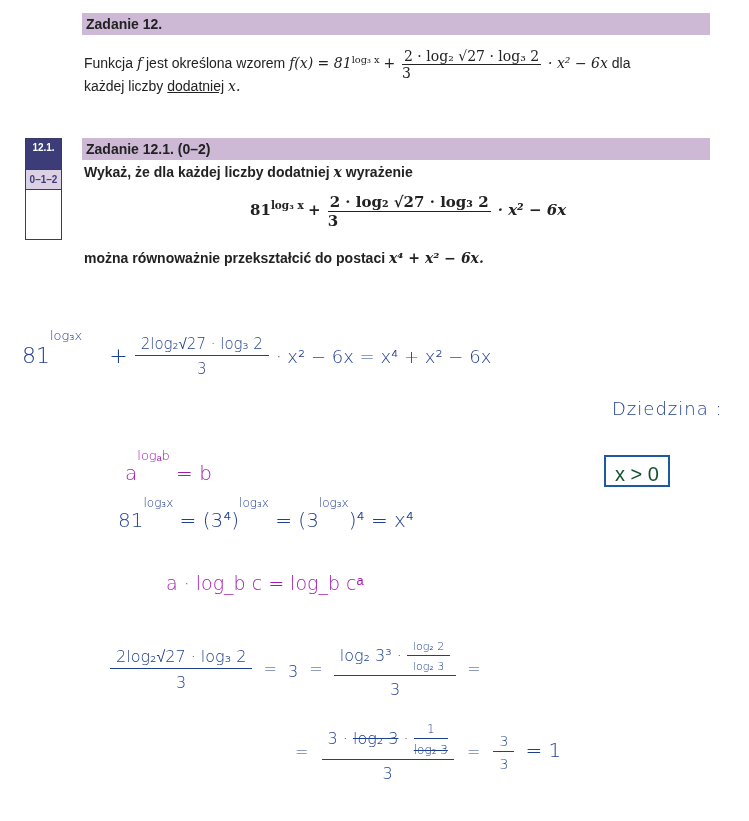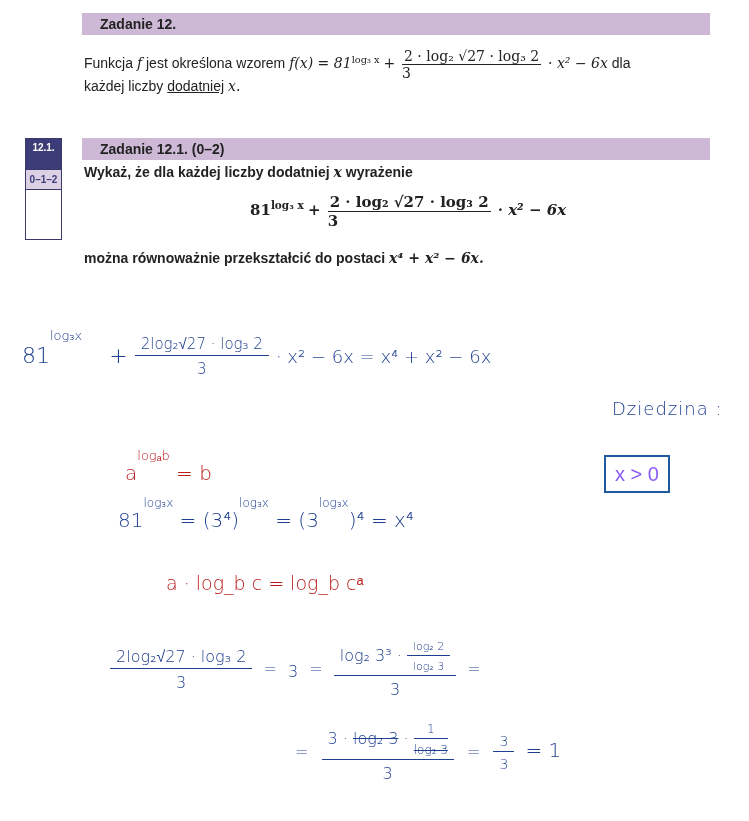--- a/index.html
+++ b/index.html
@@ -2,40 +2,40 @@
 <html><head>
 <meta charset="utf-8">
 <style>
   * { box-sizing: border-box; margin: 0; padding: 0; }
   body {
     width: 749px; height: 821px; background: #ffffff; position: relative; overflow: hidden;
     font-family: "Liberation Sans", sans-serif; color: #1a1a1a;
   }
   .bar {
     position: absolute; left: 82px; width: 628px; height: 22px;
-    background: #cdb9d6; font-weight: bold; font-size: 14px; padding: 3px 18px; color: #222;
+    background: #cdb9d6; font-weight: bold; font-size: 14px; padding: 3px 4px; color: #222;
   }
   .txt { position: absolute; font-size: 14px; color: #222; white-space: nowrap; }
   .math { font-family: "DejaVu Serif", serif; font-style: italic; }
   .mroman { font-family: "DejaVu Serif", serif; }
   .frac { display: inline-block; vertical-align: middle; text-align: left; margin: 0 3px; }
   .frac .num { display: block; border-bottom: 1px solid #222; padding: 0 2px; }
   .frac .den { display: block; }
   sup { font-size: 0.7em; }
   .scorebox { position: absolute; left: 25px; width: 37px; border: 1px solid #3a3a6a; }
   .score-id { height: 30px; background: #3c3c78; color: #fff; font-size: 10px; font-weight: bold; text-align: center; line-height: 18px; }
   .score-pts { height: 20px; background: #dcd0e4; color: #3c3c78; font-size: 10px; font-weight: bold; text-align: center; line-height: 20px; border-top: 1px solid #3a3a6a; }
   .score-empty { height: 50px; background: #fff; border-top: 1px solid #3a3a6a; }
   .hand { position: absolute; font-family: "DejaVu Sans", sans-serif; font-weight: 300; white-space: nowrap; }
   .blue { color: #1f3f8f; }
-  .green { color: #b91c1c; }
+  .green { color: #a21caf; }
   .hfrac { display: inline-block; vertical-align: middle; text-align: center; }
   .hfrac .num { display: block; border-bottom: 1.5px solid #1f3f8f; padding: 0 6px 2px; }
   .hfrac .den { display: block; padding-top: 4px; }
-  .domainbox { position: absolute; left: 604px; top: 455px; width: 66px; height: 38px; border: 2px solid #1f5aa0; color: #8b5cf6; font-size: 20px; text-align: center; line-height: 34px; }
+  .domainbox { position: absolute; left: 604px; top: 455px; width: 66px; height: 32px; border: 2px solid #1f5aa0; color: #14532d; font-size: 20px; text-align: center; line-height: 34px; }
   .strike { text-decoration: line-through; }
 </style>
 </head>
 <body>
 
 <div class="bar" style="top:13px;">
   <span>Zadanie 12.</span>
 </div>
 
 <div class="txt" style="left:84px; top:48px;">

